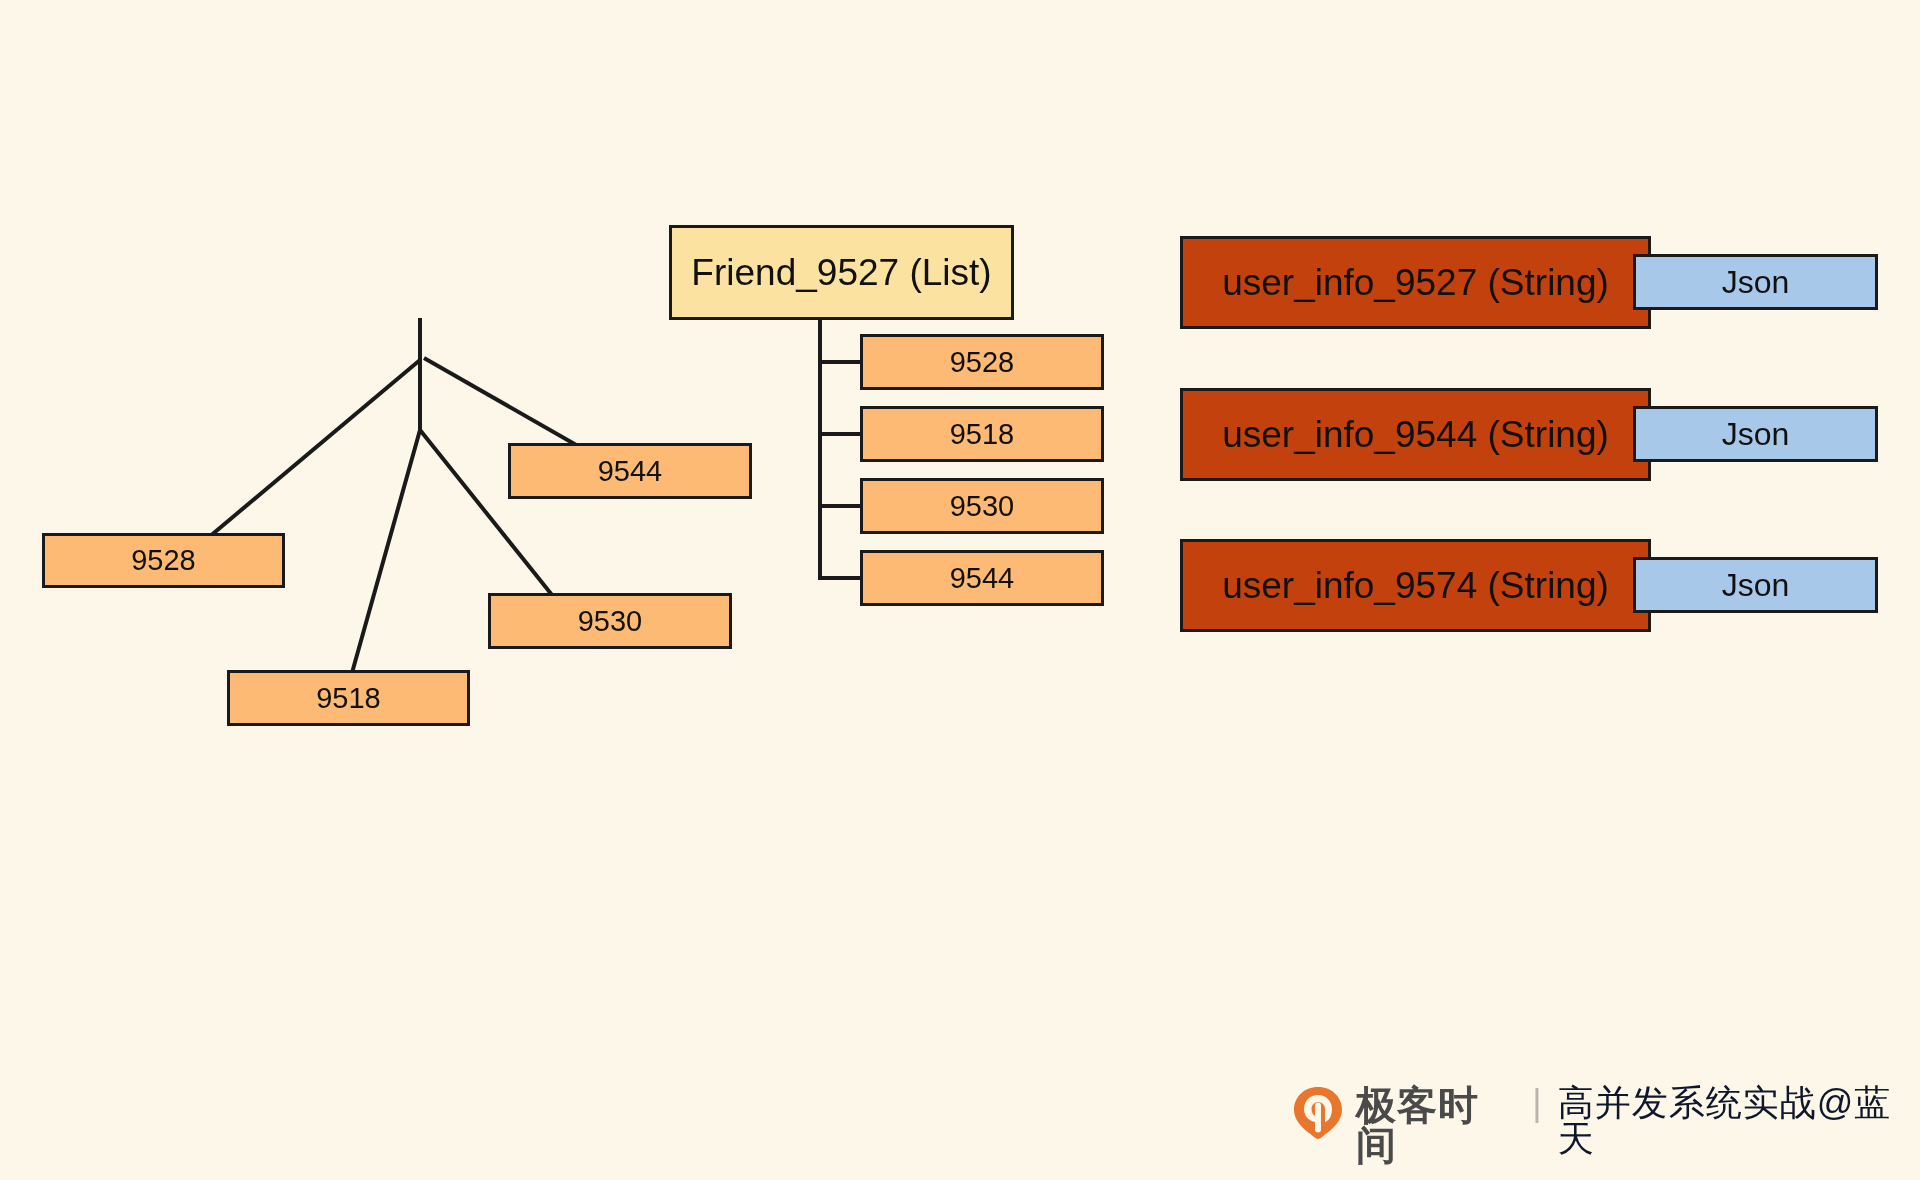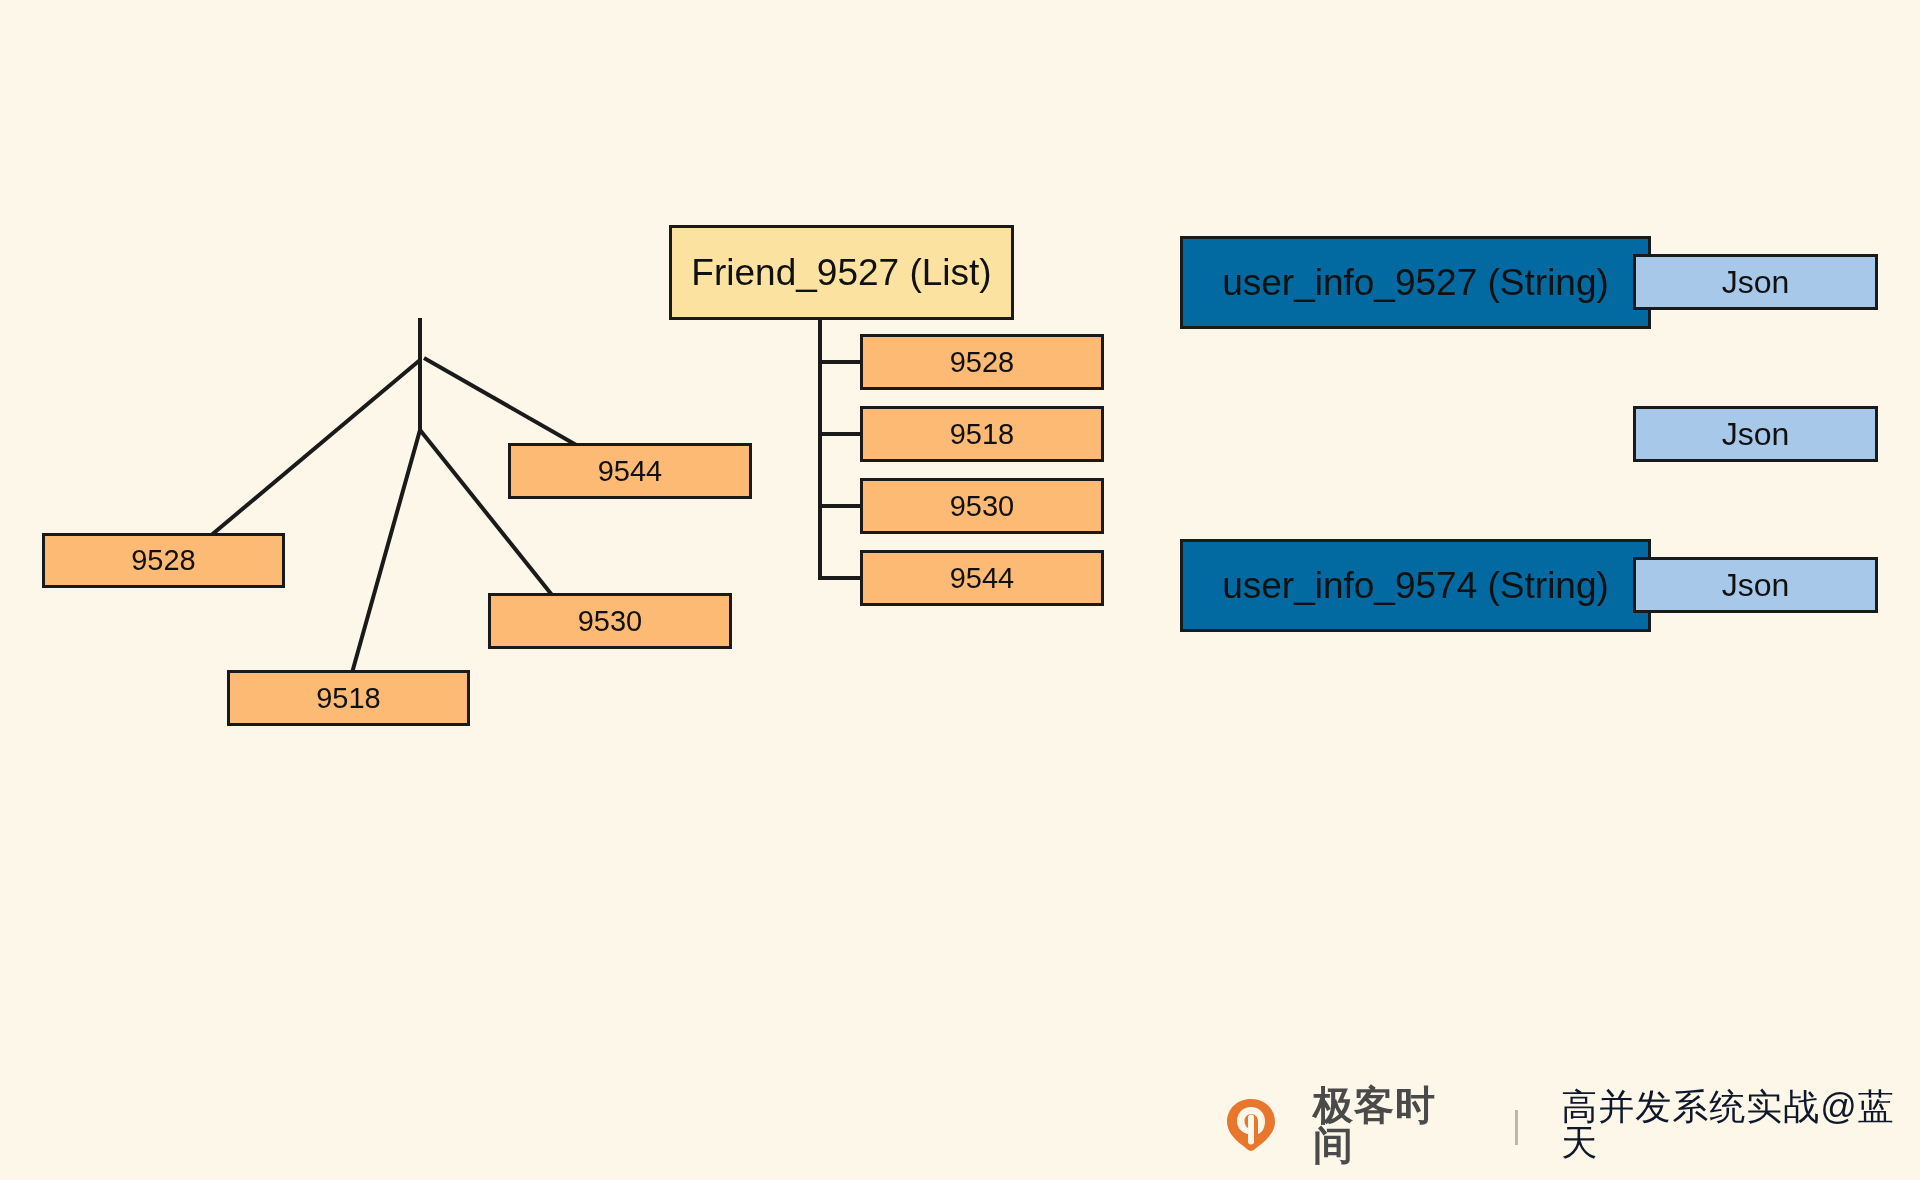--- a/index.html
+++ b/index.html
@@ -40,34 +40,32 @@
   }
   .node-key {
     background: #fbe2a0;
     font-size: 37px;
   }
   .node-member {
     background: #fdba74;
     font-size: 29px;
   }
   .node-string {
-    background: #0369a1;
+    background: #c2410c;
     font-size: 37px;
   }
   .node-json {
     background: #a8c8ea;
     font-size: 32px;
   }
   .watermark {
     position: absolute;
     display: flex;
-    align-items: center;
-    left: 1225px;
+    left: 1292px;
     top: 1085px;
-    gap: 24px;
   }
   .wm-logo {
     width: 52px;
     height: 56px;
     margin-right: 12px;
     flex: 0 0 auto;
   }
   .wm-brand {
     font-size: 40px;
     color: #4a4a4a;
@@ -153,20 +151,23 @@
   <div class="node node-json" style="left:1633px; top:254px; width:245px; height:56px; z-index:2;">
     <span>Json</span>
   </div>
   <div class="node node-string" style="left:1180px; top:236px; width:471px; height:93px; z-index:1;">
     <span>user_info_9527 (String)</span>
   </div>
 
   <div class="node node-json" style="left:1633px; top:406px; width:245px; height:56px; z-index:2;">
     <span>Json</span>
   </div>
+  <div class="node node-string" style="left:1180px; top:388px; width:471px; height:93px; z-index:1;">
+    <span>user_info_9544 (String)</span>
+  </div>
 
   <div class="node node-json" style="left:1633px; top:557px; width:245px; height:56px; z-index:2;">
     <span>Json</span>
   </div>
   <div class="node node-string" style="left:1180px; top:539px; width:471px; height:93px; z-index:1;">
     <span>user_info_9574 (String)</span>
   </div>
 
   <div class="watermark">
     <svg class="wm-logo" viewBox="0 0 52 56">

